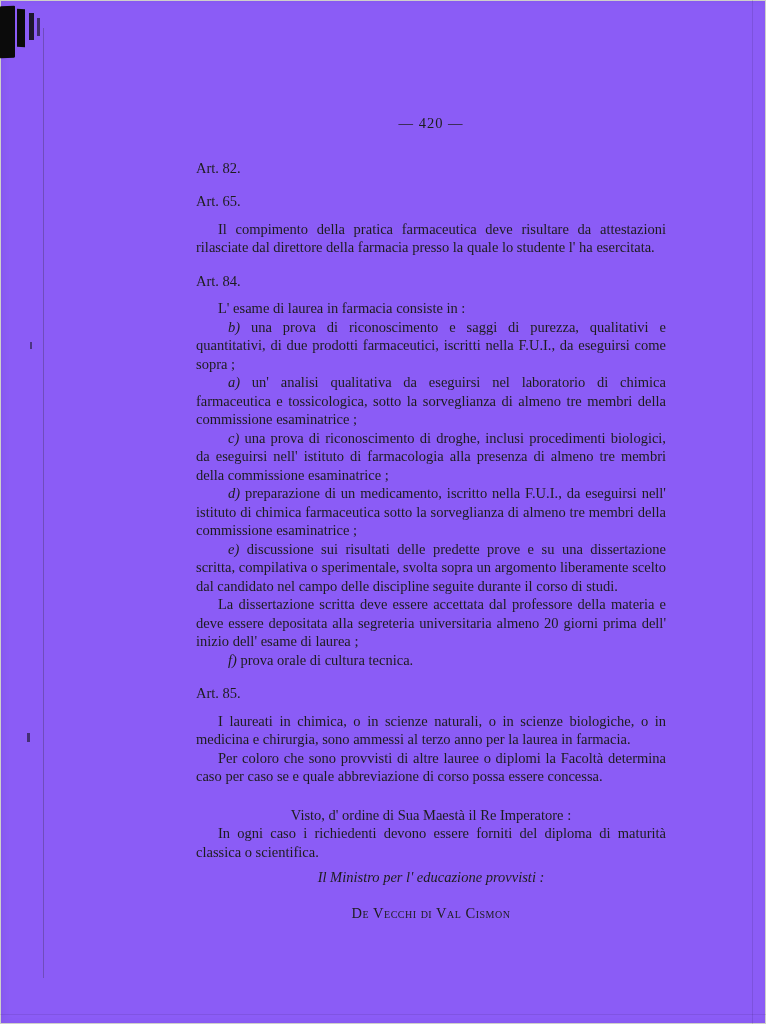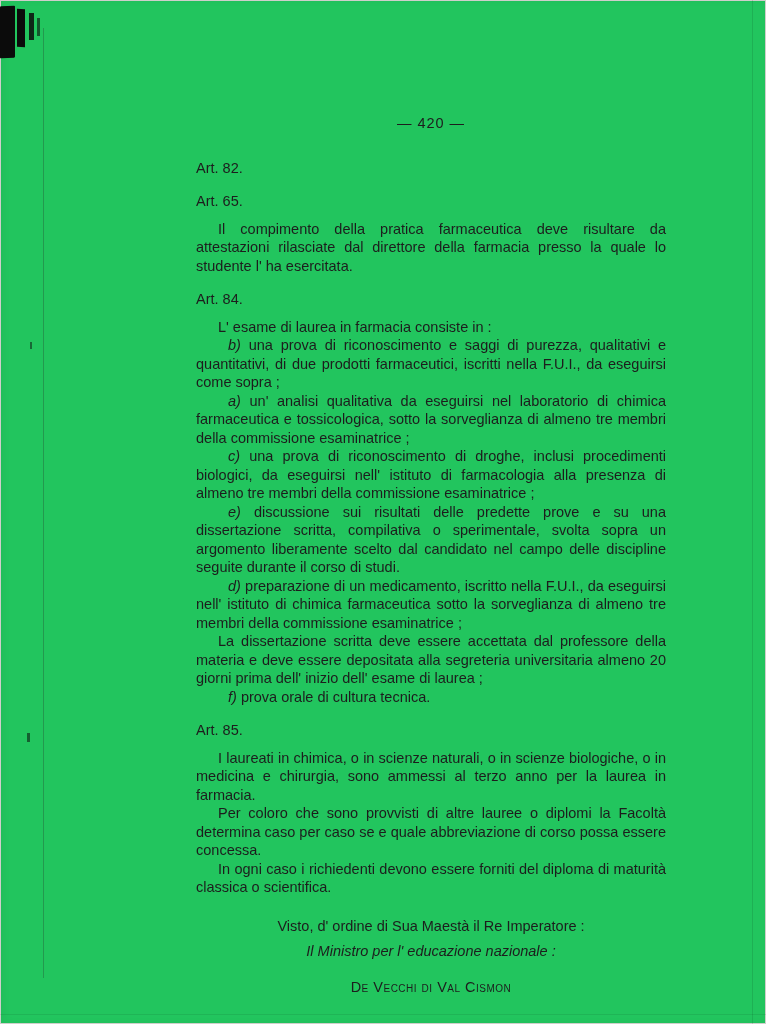--- a/index.html
+++ b/index.html
@@ -2,24 +2,24 @@
 <html><head>
 <meta charset="utf-8">
 <style>
   * { box-sizing: border-box; }
   html, body { margin: 0; padding: 0; background: #dcdcda; }
   .page {
     position: relative;
     width: 766px;
     height: 1024px;
     margin: 0 auto;
-    background: #22c55e;
+    background: #8b5cf6;
     overflow: hidden;
     box-shadow: inset 0 0 0 1px #cfcfcb, inset 3px 0 8px rgba(0,0,0,0.05);
-    font-family: Liberation Sans, sans-serif;
+    font-family: Liberation Serif, serif;
     color: #1d1d1d;
   }
   
   .artifact { position: absolute; background: #0b0b0b; }
   .artifact.blob-1 { left: 0; top: 6; width: 15px; height: 52px; top: 6px; transform: skewY(-3deg); border-radius: 1px; }
   .artifact.blob-2 { left: 17px; top: 9px; width: 8px; height: 38px; transform: skewY(4deg); }
   .artifact.blob-3 { left: 29px; top: 13px; width: 5px; height: 27px; opacity: .85; }
   .artifact.blob-4 { left: 37px; top: 18px; width: 3px; height: 18px; opacity: .6; }
   .artifact.left-line { left: 43px; top: 28px; width: 1px; height: 950px; background: rgba(40,40,40,0.28); }
   .artifact.speck-1 { left: 30px; top: 342px; width: 2px; height: 7px; opacity: .5; }
@@ -77,26 +77,26 @@
     <div class="page-number">— 420 —</div>
     <div>
         <div class="block heading">Art. 82.</div>
         <div class="block heading">Art. 65.</div>
         <div class="block paragraph">Il compimento della pratica farmaceutica deve risultare da attestazioni rilasciate dal direttore della farmacia presso la quale lo studente l' ha esercitata.</div>
         <div class="block heading">Art. 84.</div>
         <div class="block paragraph">L' esame di laurea in farmacia consiste in :</div>
         <div class="block list-item"><span class="lead">b) </span>una prova di riconoscimento e saggi di purezza, qualitativi e quantitativi, di due prodotti farmaceutici, iscritti nella F.U.I., da eseguirsi come sopra ;</div>
         <div class="block list-item"><span class="lead">a) </span>un' analisi qualitativa da eseguirsi nel laboratorio di chimica farmaceutica e tossicologica, sotto la sorveglianza di almeno tre membri della commissione esaminatrice ;</div>
         <div class="block list-item"><span class="lead">c) </span>una prova di riconoscimento di droghe, inclusi procedimenti biologici, da eseguirsi nell' istituto di farmacologia alla presenza di almeno tre membri della commissione esaminatrice ;</div>
+        <div class="block list-item"><span class="lead">d) </span>preparazione di un medicamento, iscritto nella F.U.I., da eseguirsi nell' istituto di chimica farmaceutica sotto la sorveglianza di almeno tre membri della commissione esaminatrice ;</div>
         <div class="block list-item"><span class="lead">e) </span>discussione sui risultati delle predette prove e su una dissertazione scritta, compilativa o sperimentale, svolta sopra un argomento liberamente scelto dal candidato nel campo delle discipline seguite durante il corso di studi.</div>
-        <div class="block list-item"><span class="lead">d) </span>preparazione di un medicamento, iscritto nella F.U.I., da eseguirsi nell' istituto di chimica farmaceutica sotto la sorveglianza di almeno tre membri della commissione esaminatrice ;</div>
         <div class="block paragraph">La dissertazione scritta deve essere accettata dal professore della materia e deve essere depositata alla segreteria universitaria almeno 20 giorni prima dell' inizio dell' esame di laurea ;</div>
         <div class="block list-item"><span class="lead">f) </span>prova orale di cultura tecnica.</div>
         <div class="block heading">Art. 85.</div>
         <div class="block paragraph">I laureati in chimica, o in scienze naturali, o in scienze biologiche, o in medicina e chirurgia, sono ammessi al terzo anno per la laurea in farmacia.</div>
         <div class="block paragraph">Per coloro che sono provvisti di altre lauree o diplomi la Facoltà determina caso per caso se e quale abbreviazione di corso possa essere concessa.</div>
+        <div class="block signature roman">Visto, d' ordine di Sua Maestà il Re Imperatore :</div>
         <div class="block paragraph">In ogni caso i richiedenti devono essere forniti del diploma di maturità classica o scientifica.</div>
-        <div class="block signature roman">Visto, d' ordine di Sua Maestà il Re Imperatore :</div>
-        <div class="block signature italic">Il Ministro per l' educazione nazionale :</div>
+        <div class="block signature italic">Il Ministro per l' educazione provvisti :</div>
         <div class="block signature smallcaps">De Vecchi di Val Cismon</div>
       </div>
   </div>
 </div>
 
 </body></html>

